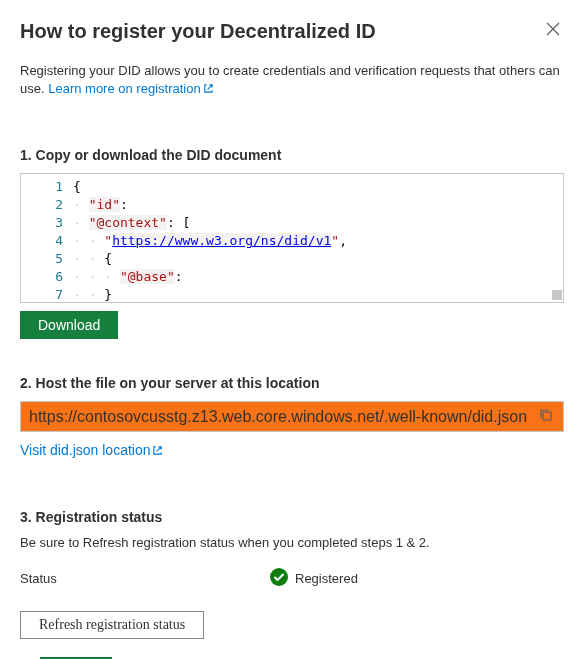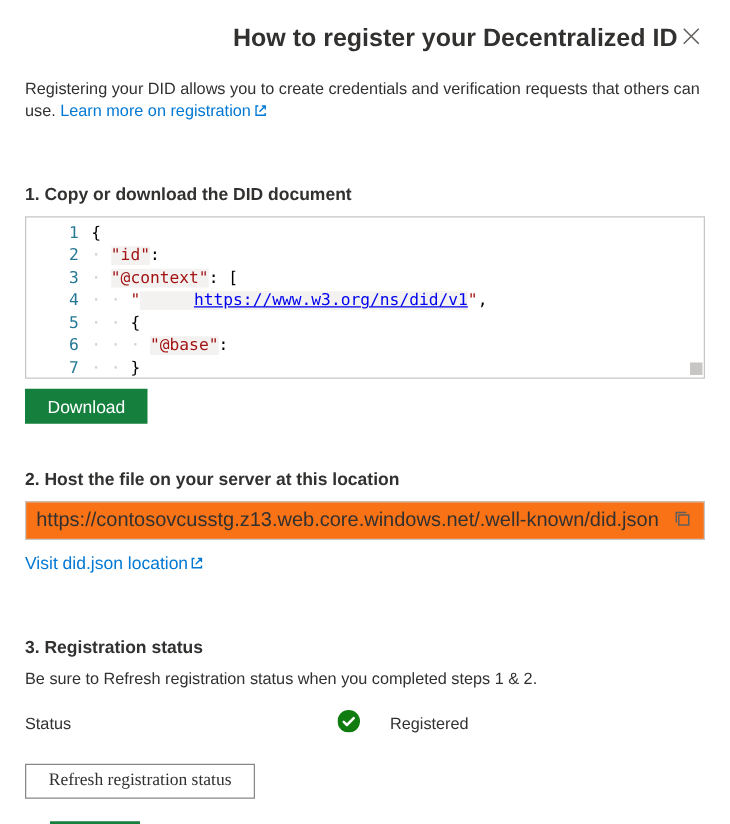--- a/index.html
+++ b/index.html
@@ -4,21 +4,21 @@
 <style>
   * { box-sizing: border-box; margin: 0; padding: 0; }
   body {
     font-family: "Segoe UI", -apple-system, sans-serif;
     font-size: 14px;
     color: #323130;
     background: #fff;
     width: 584px;
     padding: 18px 20px;
   }
-  .header-row { display: flex; align-items: flex-start; justify-content: flex-end; margin-bottom: 18px; }
+  .header-row { display: flex; align-items: flex-start; justify-content: space-between; margin-bottom: 18px; }
   .title { font-size: 20px; font-weight: 600; line-height: 1.3; }
   .close-btn { background: none; border: none; cursor: pointer; padding: 4px; color: #605e5c; }
   .close-btn svg { width: 14px; height: 14px; }
   .intro { font-size: 13px; line-height: 1.4; margin-bottom: 48px; }
   .link { color: #0078d4; text-decoration: none; cursor: pointer; }
   .ext-icon { display: inline-block; vertical-align: -1px; margin-left: 2px; }
   .ext-icon svg { width: 11px; height: 11px; }
   .section-heading { font-size: 14px; font-weight: 600; margin-bottom: 10px; }
   .code-box {
     border: 1px solid #c8c6c4;
@@ -37,21 +37,21 @@
     padding: 4px 10px 4px 0;
     user-select: none;
     flex-shrink: 0;
   }
   .gutter div { line-height: 18px; }
   .code-lines { padding: 4px 0; flex: 1; position: relative; }
   .code-lines .line { line-height: 18px; white-space: pre; }
   .tok-key { color: #a31515; background: #f3f2f1; }
   .tok-punc { color: #000; }
   .tok-str { color: #a31515; }
-  .tok-url { color: #0000ee; text-decoration: underline; background: #f3f2f1; padding-left: 43px; }
+  .tok-url { color: #0000ee; text-decoration: underline; background: #f3f2f1; }
   .guide { color: #d0d0d0; }
   .scroll-thumb { position: absolute; right: 1px; bottom: 2px; width: 10px; height: 10px; background: #c8c6c4; }
   .btn-primary {
     background: #15803d;
     color: #fff;
     border: none;
     padding: 6px 18px;
     font-size: 14px;
     cursor: pointer;
     font-family: inherit;
@@ -75,21 +75,21 @@
     font-size: 16px;
     margin-bottom: 10px;
   }
   .url-text { flex: 1; color: #323130; }
   .copy-btn { background: none; border: none; cursor: pointer; padding: 2px; color: #605e5c; }
   .copy-btn svg { width: 14px; height: 14px; }
   .visit-row { margin-bottom: 50px; }
   .status-desc { font-size: 13px; margin-bottom: 18px; }
   .status-row { display: flex; align-items: center; margin-bottom: 22px; }
   .status-label { width: 250px; font-size: 13px; }
-  .status-value { display: flex; align-items: center; gap: 24px; font-size: 13px; }
+  .status-value { display: flex; align-items: center; gap: 7px; font-size: 13px; }
   .status-icon svg { width: 18px; height: 18px; }
   .refresh-row { margin-bottom: 18px; }
   .close-row { padding-left: 20px; }
 </style>
 </head>
 <body>
 
 <div class="header-row">
   <h1 class="title">How to register your Decentralized ID</h1>
   <button class="close-btn">

